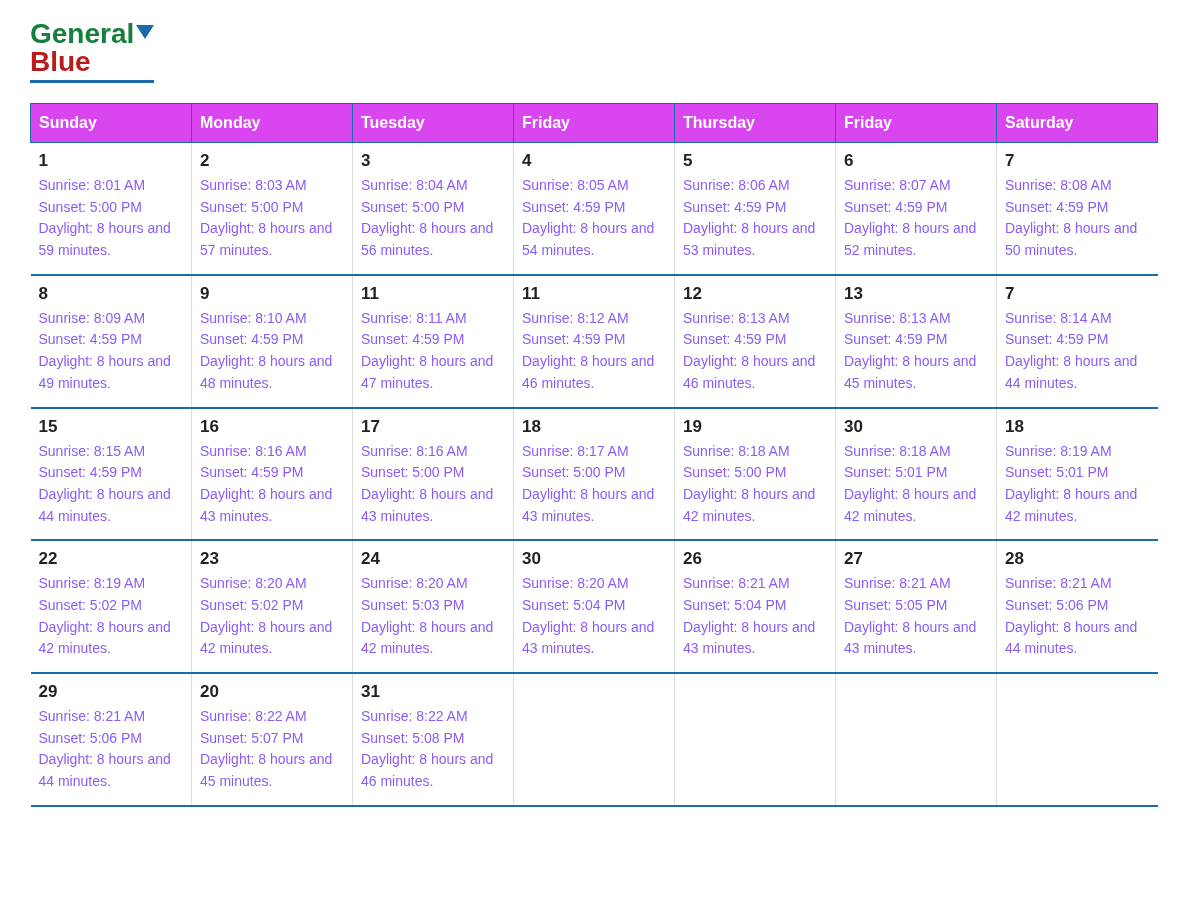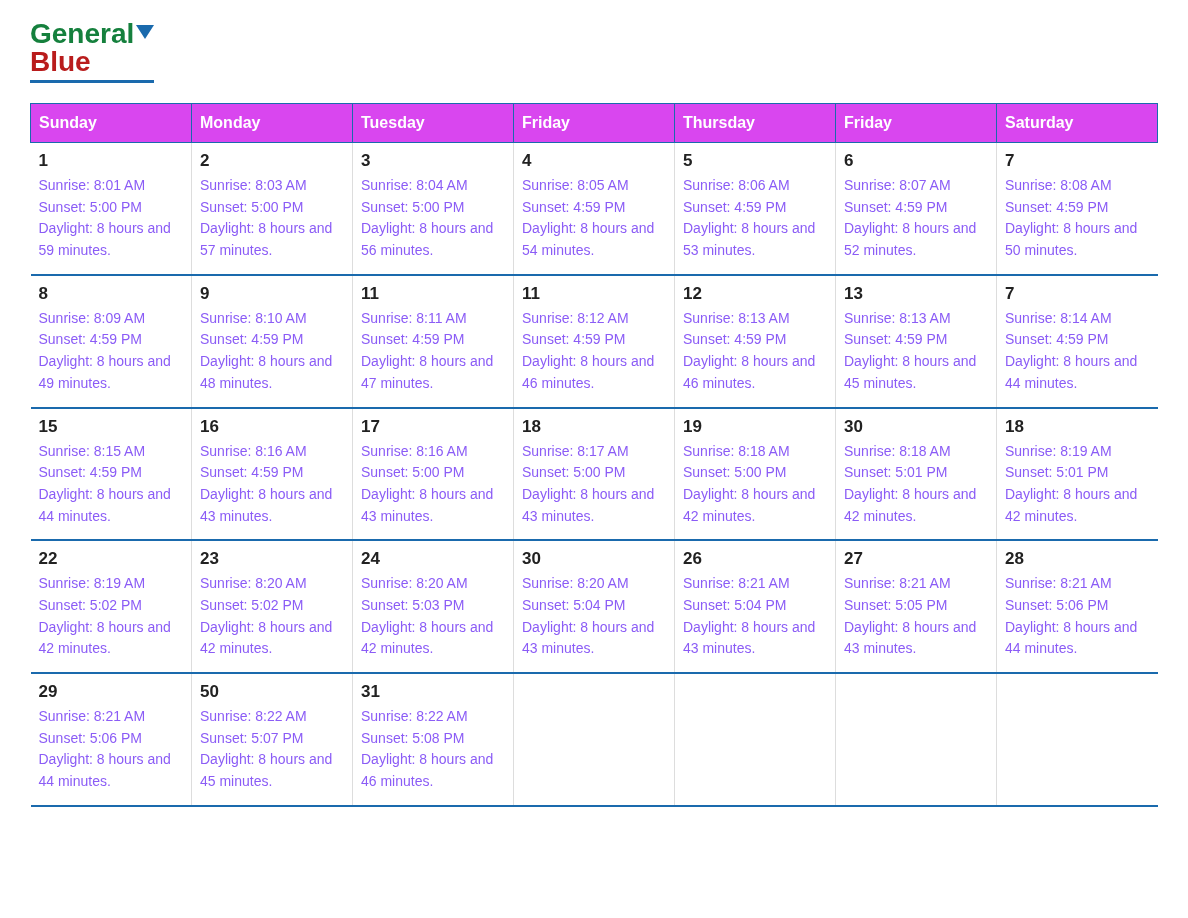--- a/index.html
+++ b/index.html
@@ -251,21 +251,21 @@
           <span class="day-number">28</span>
           <div class="day-info">Sunrise: 8:21 AM<br>Sunset: 5:06 PM<br>Daylight: 8 hours and 44 minutes.</div>
         </td>
       </tr>
       <tr>
         <td>
           <span class="day-number">29</span>
           <div class="day-info">Sunrise: 8:21 AM<br>Sunset: 5:06 PM<br>Daylight: 8 hours and 44 minutes.</div>
         </td>
         <td>
-          <span class="day-number">50</span>
+          <span class="day-number">20</span>
           <div class="day-info">Sunrise: 8:22 AM<br>Sunset: 5:07 PM<br>Daylight: 8 hours and 45 minutes.</div>
         </td>
         <td>
           <span class="day-number">31</span>
           <div class="day-info">Sunrise: 8:22 AM<br>Sunset: 5:08 PM<br>Daylight: 8 hours and 46 minutes.</div>
         </td>
         <td class="empty-cell"></td>
         <td class="empty-cell"></td>
         <td class="empty-cell"></td>
         <td class="empty-cell"></td>

